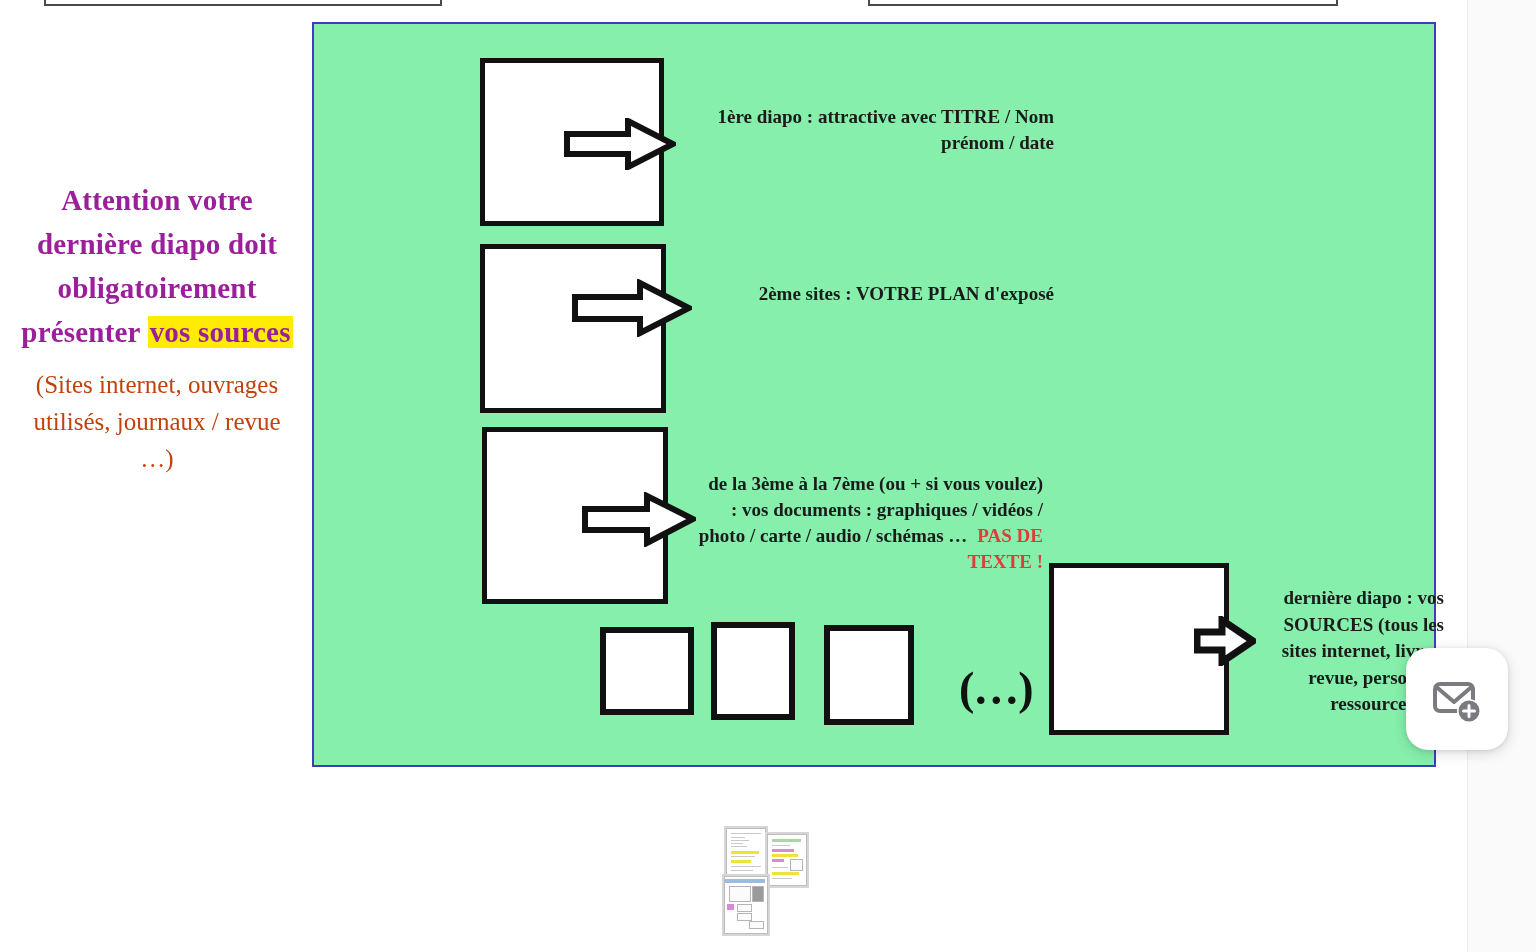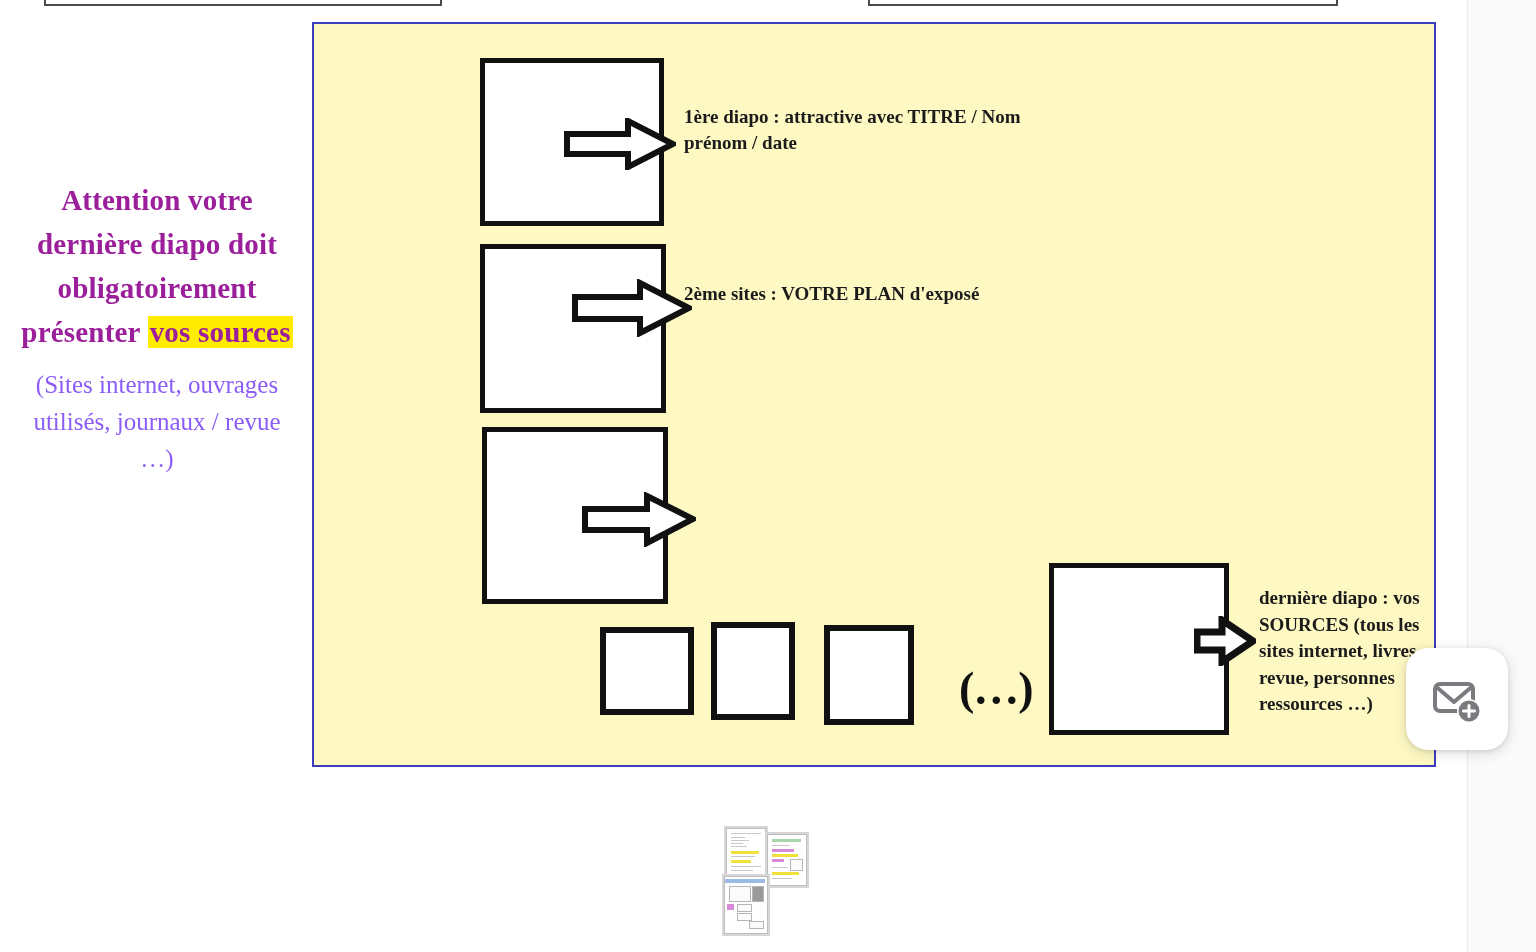--- a/index.html
+++ b/index.html
@@ -42,22 +42,23 @@
   }
   #top-cut-box-left  { left: 44px;  top: -18px; width: 398px; height: 24px; }
   #top-cut-box-right { left: 868px; top: -18px; width: 470px; height: 24px; }
 
   
   #slide {
     position: absolute;
     left: 312px; top: 22px;
     width: 1124px; height: 745px;
     border: 2px solid #3d3dbe;
-    background: #fef9c3;
+    background: #86efac;
     box-sizing: border-box;
+    text-align: right;
   }
 
   
   #warning-block {
     position: absolute;
     left: 14px; top: 178px;
     width: 286px;
     text-align: center;
   }
   #warning-heading {
@@ -72,21 +73,21 @@
   #warning-heading .hl {
     background: #ffec00;
     padding: 0 2px;
     box-decoration-break: clone;
     -webkit-box-decoration-break: clone;
   }
   #warning-sub {
     font-family: "Liberation Serif", serif;
     font-size: 25px;
     line-height: 37px;
-    color: #8b5cf6;
+    color: #c2410c;
     margin: 12px 0 0 0;
   }
 
   
   .slide-box {
     position: absolute;
     border: 5px solid #111111;
     background: #ffffff;
     box-sizing: border-box;
   }
@@ -214,20 +215,21 @@
     </svg>
     <svg class="block-arrow" id="arrow-3" viewBox="0 0 114 55">
       <polygon points="3,17 65,17 65,4 111,27 65,51 65,38 3,38" fill="#ffffff" stroke="#111111" stroke-width="6" stroke-linejoin="miter"></polygon>
     </svg>
     <svg class="block-arrow" id="arrow-4" viewBox="0 0 62 50">
       <polygon points="3,16 28,16 28,4 59,25 28,46 28,34 3,34" fill="#ffffff" stroke="#111111" stroke-width="7" stroke-linejoin="miter"></polygon>
     </svg>
 
     <div class="annotation" id="note-1">1ère diapo : attractive avec TITRE / Nom prénom / date</div>
     <div class="annotation" id="note-2">2ème sites : VOTRE PLAN  d'exposé</div>
+    <div class="annotation" id="note-3"><span>de la 3ème à la 7ème (ou + si vous voulez) : vos documents : graphiques / vidéos / photo / carte / audio / schémas …</span><span class="red-warning">PAS DE TEXTE !</span></div>
     <div class="annotation" id="note-4">dernière diapo : vos SOURCES (tous les sites internet, livres, revue, personnes ressources …)</div>
 
     <div id="ellipsis">(…)</div>
   </div>
 
   <div id="thumbs">
     <div class="thumb" id="thumb-1">
       <div class="thumb-lines">
         <div class="tl" style="left:4px;top:4px;width:30px;"></div>
         <div class="tl" style="left:4px;top:8px;width:14px;"></div>

